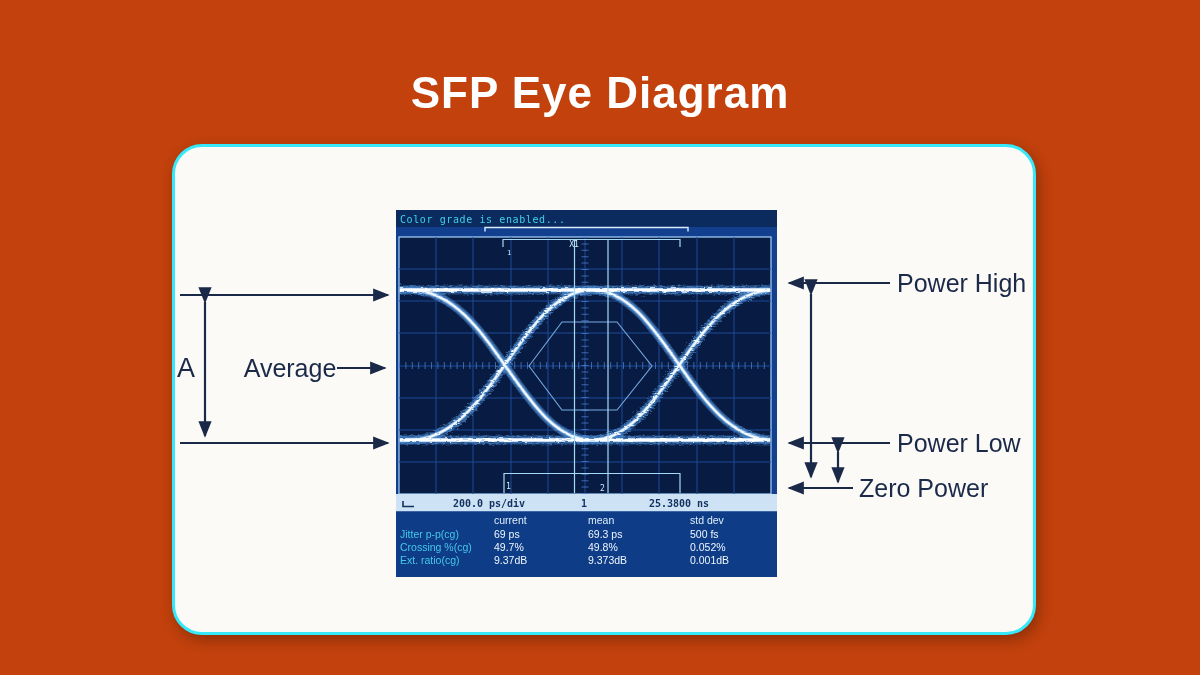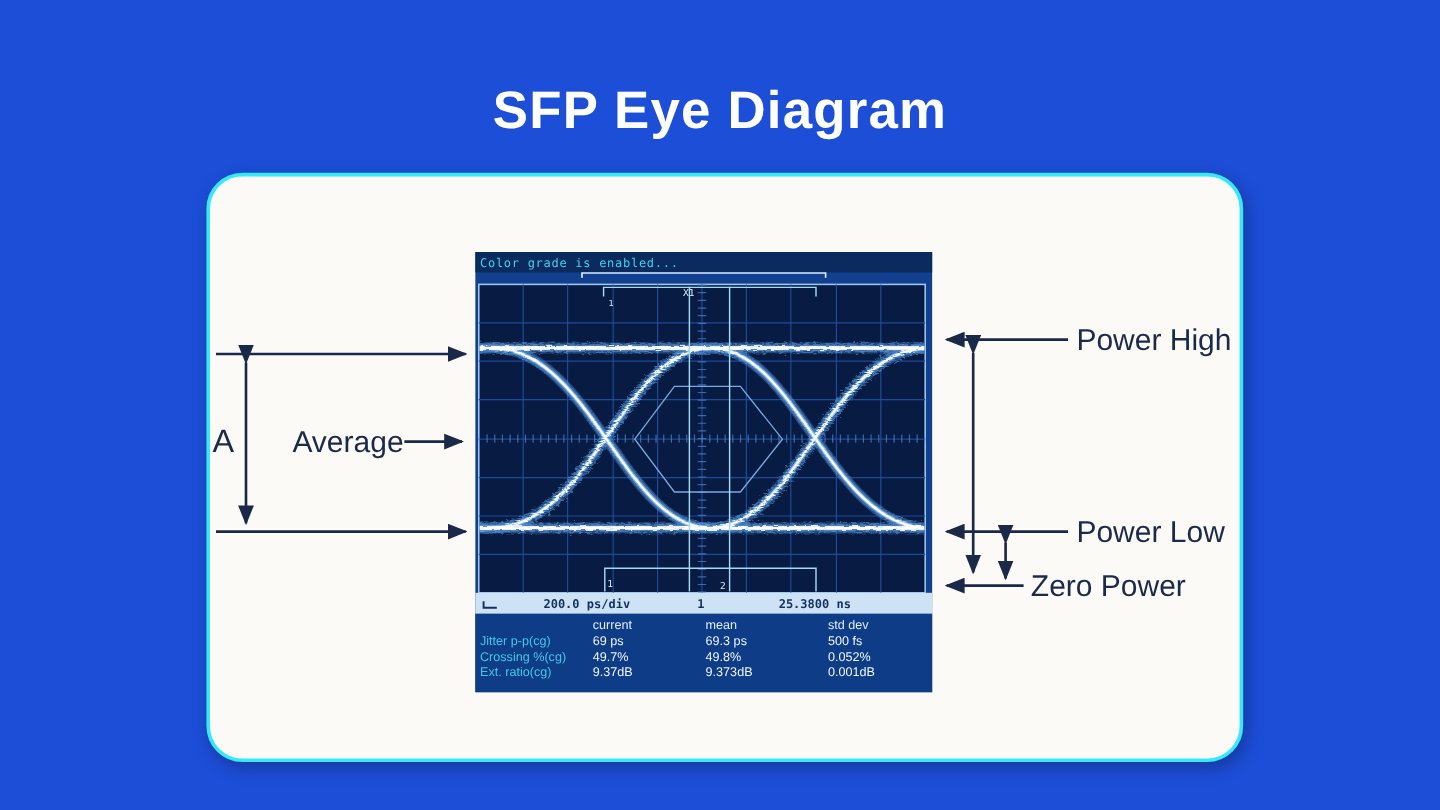--- a/index.html
+++ b/index.html
@@ -1,16 +1,16 @@
 <!DOCTYPE html>
 <html><head>
 <meta charset="utf-8">
 <style>
   html,body{margin:0;padding:0;background:#062d77;}
-  .stage{position:relative;width:1200px;height:675px;background:#1d4ed8;overflow:hidden;
+  .stage{position:relative;width:1200px;height:675px;background:#c2410c;overflow:hidden;
          font-family:"Liberation Sans",sans-serif;}
   .title{position:absolute;left:0;top:68px;width:100%;text-align:center;color:#ffffff;
          font-size:44px;font-weight:bold;letter-spacing:1px;}
   .card{position:absolute;left:172px;top:144px;width:858px;height:485px;background:#fbfaf7;
         border:3px solid #35e9fb;border-radius:30px;box-shadow:3px 5px 14px rgba(0,0,0,.28);}
   .scope{position:absolute;left:396px;top:210px;width:381px;height:367px;}
   .ann{position:absolute;left:0;top:0;pointer-events:none;}
   svg text{font-family:"Liberation Sans",sans-serif;}
   svg .mono{font-family:"DejaVu Sans Mono","Liberation Mono",monospace;}
 </style>

